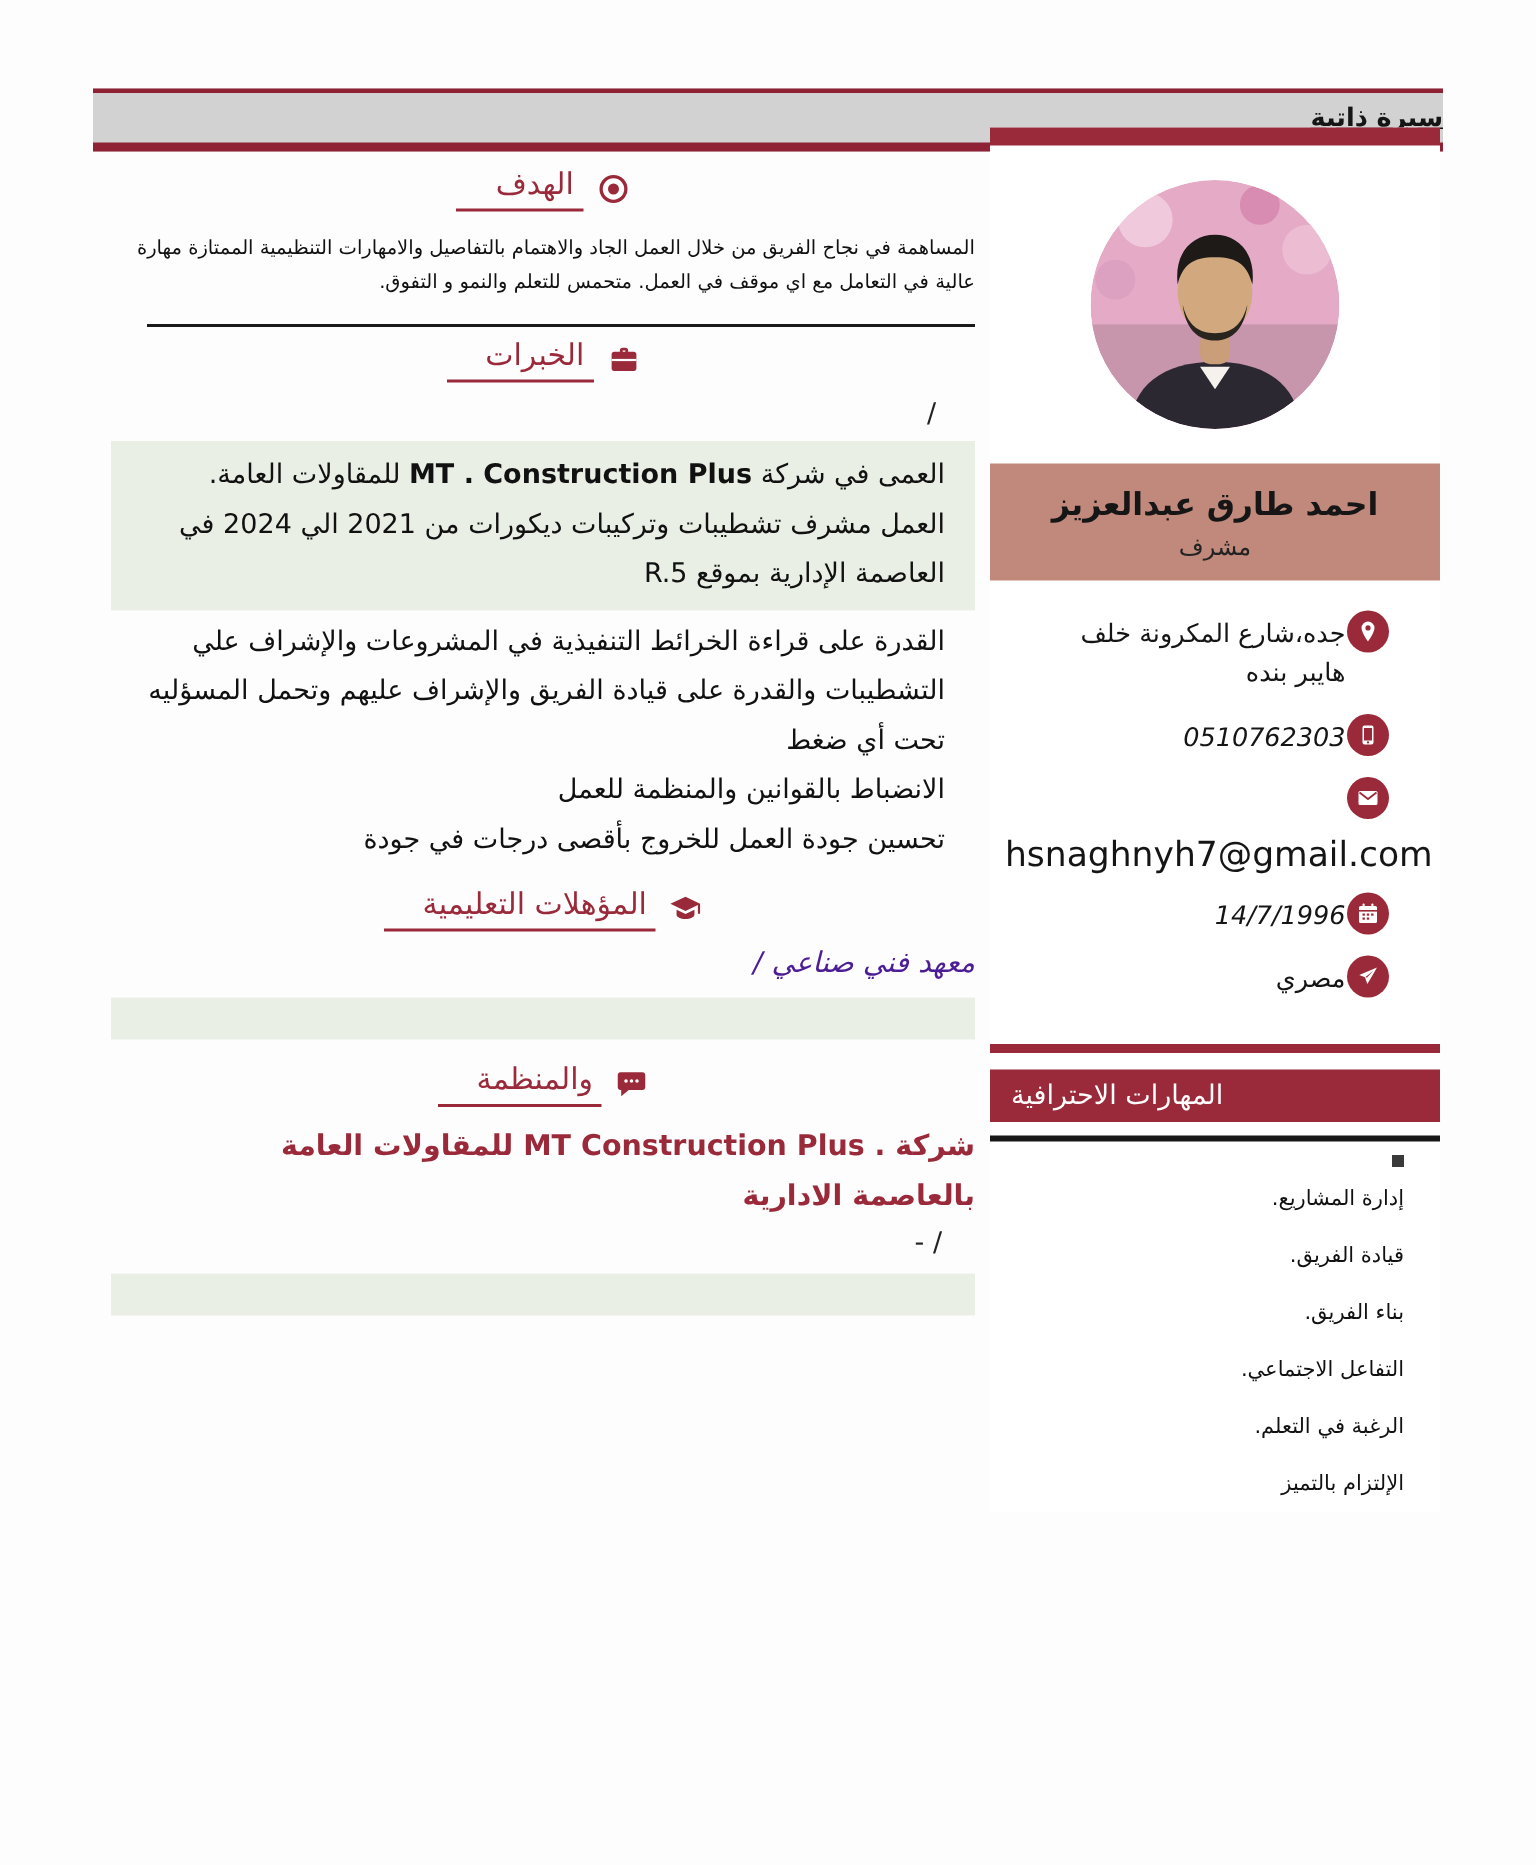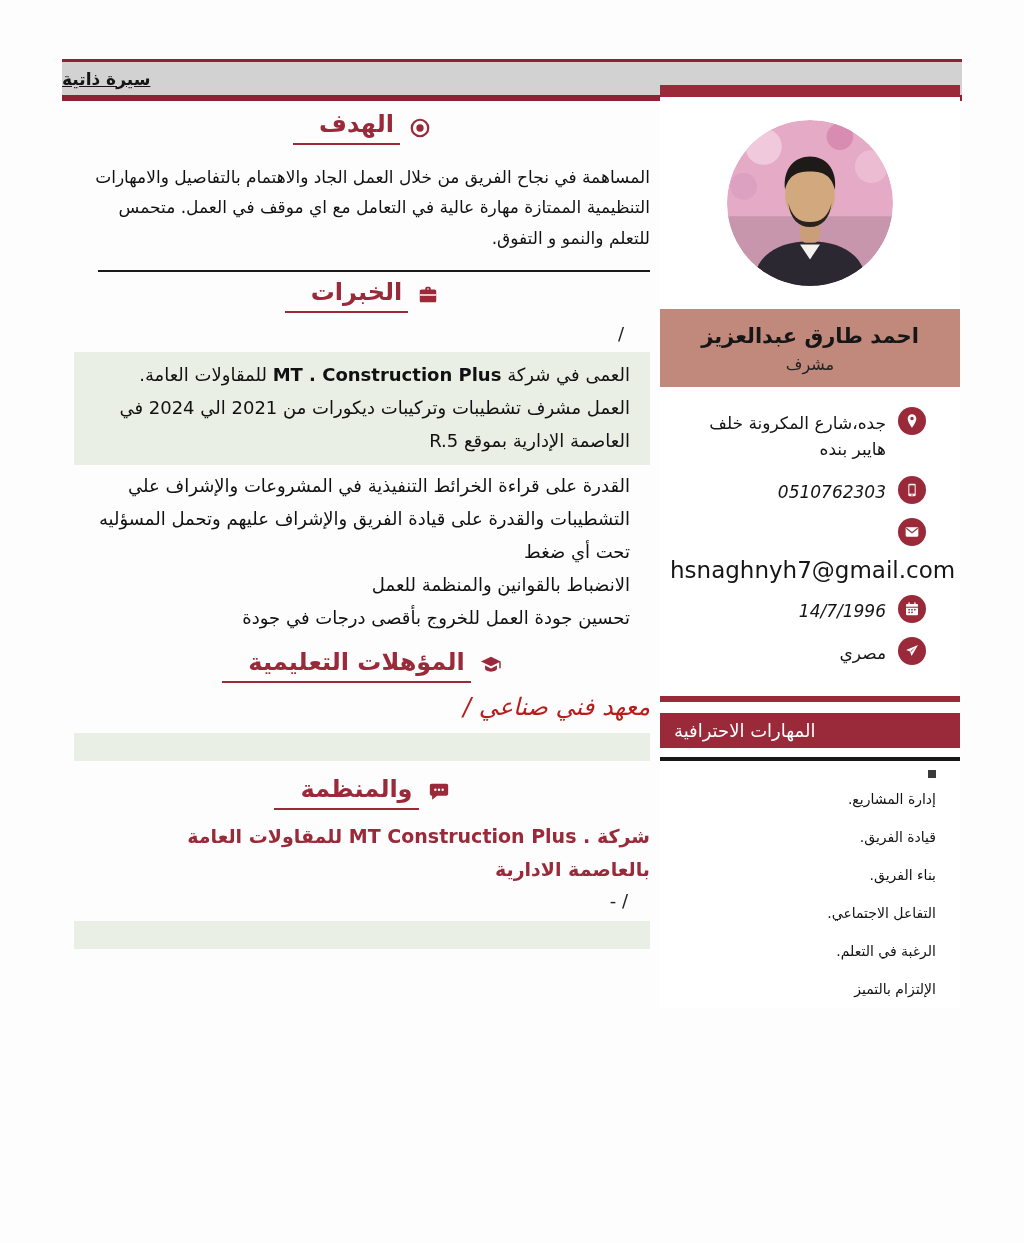--- a/index.html
+++ b/index.html
@@ -4,65 +4,65 @@
 <style>
   html,body{margin:0;padding:0;background:#ffffff;}
   .page{
     position:relative;width:1024px;height:1243px;background:#fdfdfd;overflow:hidden;
     direction:rtl;font-family:"DejaVu Sans","Liberation Sans",sans-serif;color:#151515;
   }
   
   .topbar{
     position:absolute;top:59px;left:62px;right:62px;height:33px;background:#d2d2d2;
     border-top:3px solid #8f2134;border-bottom:6px solid #8f2134;
-    display:flex;align-items:center;justify-content:flex-end;
+    display:flex;align-items:center;justify-content:flex-start;
   }
   .topbar .title{font-weight:bold;font-size:17px;text-decoration:underline;}
 
   
   .sidebar{position:absolute;top:85px;right:64px;width:300px;background:#ffffff;}
   .side-accent{height:12px;background:#9a2a3a;}
   .photo-wrap{height:212px;display:flex;align-items:center;justify-content:center;}
   .avatar{width:166px;height:166px;border-radius:50%;display:block;}
   .name-band{background:#c1897b;text-align:center;padding:15px 8px 13px;}
   .name{font-size:21px;font-weight:bold;color:#161616;}
   .job{font-size:16px;margin-top:7px;color:#222;}
   .contact{padding:20px 34px 4px 10px;}
-  .c-row{display:flex;align-items:flex-start;gap:12px;margin-bottom:13px;}
+  .c-row{display:flex;align-items:flex-start;gap:1px;margin-bottom:13px;}
   .c-ic{width:28px;height:28px;border-radius:50%;background:#9a2a3a;flex:0 0 28px;
         display:flex;align-items:center;justify-content:center;}
   .c-ic svg{width:16px;height:16px;display:block;}
   .c-tx{font-size:17px;line-height:1.55;text-align:right;padding-top:3px;}
   .c-ltr{direction:ltr;text-align:right;font-style:italic;}
   .c-email{font-size:23px;direction:ltr;text-align:center;margin:-2px 0 12px;}
   .side-divider{height:6px;background:#9a2a3a;margin-top:12px;}
   .skills-head{margin-top:11px;background:#9a2a3a;color:#fff;font-size:18px;
                padding:7px 14px;text-align:left;}
   .skills-rule{height:4px;background:#171717;margin-top:9px;}
   .skills-bullet{width:8px;height:8px;background:#3a3a3a;margin:9px 24px 0 0;}
   .skills-list{list-style:none;margin:2px 0 0;padding:0 24px 0 0;}
   .skills-list li{font-size:14px;line-height:38px;text-align:right;color:#111;}
 
   
   .main{position:absolute;top:106px;right:374px;width:576px;}
   .sec-head{display:flex;align-items:center;justify-content:center;gap:9px;
             color:#9a2a3a;margin:4px 0 10px;}
-  .sec-head .h-tx{font-size:24px;font-weight:bold;border-bottom:2px solid #9a2a3a;
+  .sec-head .h-tx{font-size:20px;font-weight:normal;border-bottom:2px solid #9a2a3a;
                   padding:0 6px 5px 26px;}
   .sec-head .h-ic svg{width:22px;height:22px;display:block;}
   .mt{margin-top:14px;}
-  .objective-text{font-size:17px;line-height:1.78;text-align:right;color:#111;}
+  .objective-text{font-size:13px;line-height:1.78;text-align:right;color:#111;}
   .hr-black{border:none;border-top:2px solid #1a1a1a;margin:16px 0 6px 24px;}
   .slash-line{font-size:18px;direction:ltr;text-align:right;padding-right:26px;
               color:#222;margin:2px 0 8px;}
   .green-box{background:#e9efe5;padding:6px 20px 8px 12px;}
   .x-line{font-size:18px;line-height:33px;text-align:right;color:#111;}
   .x-line b{font-family:"DejaVu Sans","Liberation Sans",sans-serif;}
   .x-rest{padding:4px 20px 0 12px;}
-  .edu-text{color:#b91c1c;font-style:italic;font-size:24px;text-align:right;
+  .edu-text{color:#4c1d95;font-style:italic;font-size:19px;text-align:right;
             padding-left:4px;padding-right:0;margin:0 0 12px;}
   .green-bar{background:#e9efe5;height:28px;}
   .proj-block{margin-top:4px;}
   .proj-line{color:#9a2a3a;font-weight:bold;font-size:19px;line-height:33px;
              text-align:right;padding-right:0;}
   .proj-slash{font-size:18px;direction:ltr;text-align:right;padding-right:22px;
               color:#222;margin:4px 0 10px;}
 </style>
 </head>
 <body>

